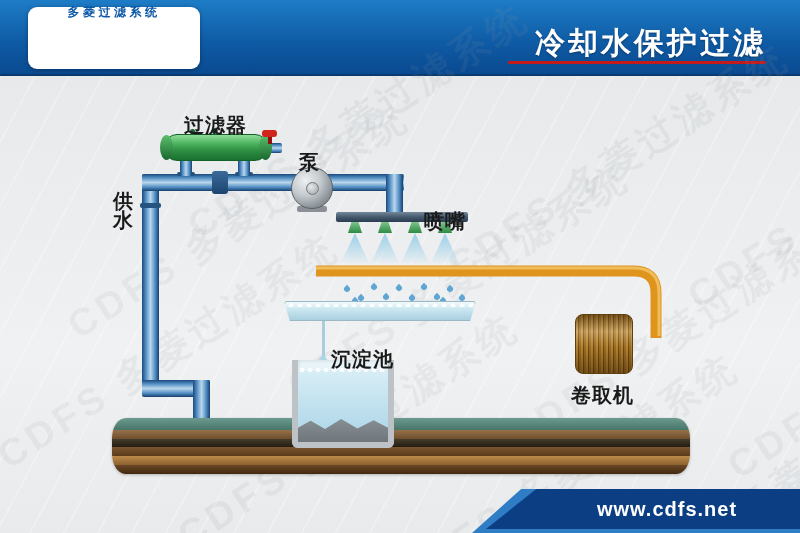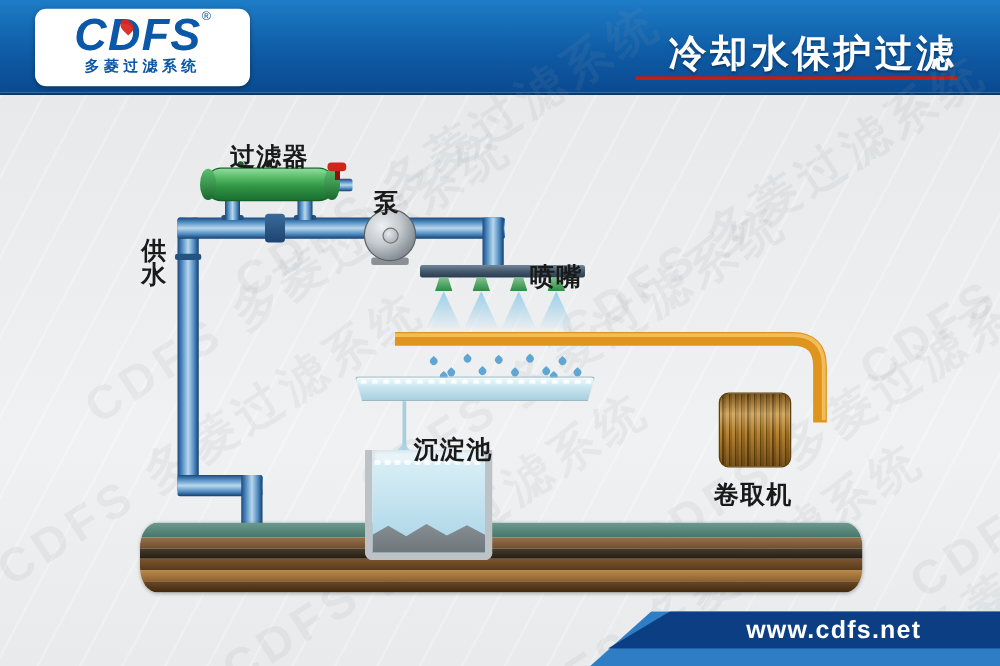--- a/index.html
+++ b/index.html
@@ -91,36 +91,32 @@
               background:linear-gradient(180deg,#8a9197,#6e757b);
               clip-path:polygon(0 100%,0 45%,14% 18%,30% 50%,48% 12%,66% 48%,84% 16%,100% 45%,100% 100%); }
 
   .ground { position:absolute; left:112px; top:342px; width:578px; height:56px;
             border-radius:14px / 20px; overflow:hidden; box-shadow:0 1px 3px rgba(0,0,0,.25); }
   .ground div { width:100%; }
 
   
   .ribbon-light { position:absolute; left:472px; top:489px; width:328px; height:44px; background:#2e7dc5;
                   clip-path:polygon(15% 0,100% 0,100% 100%,0 100%); }
-  .ribbon-dark { position:absolute; left:486px; top:489px; width:314px; height:30px; background:#0c3e84;
+  .ribbon-dark { position:absolute; left:486px; top:489px; width:314px; height:40px; background:#0c3e84;
                  clip-path:polygon(16% 0,100% 0,100% 100%,0 100%);
                  display:flex; align-items:center; justify-content:center; padding-left:48px; }
   .url { color:#fff; font-size:20px; font-weight:bold; letter-spacing:1px; }
 </style>
 </head>
 <body>
 
 <div id="canvas">
 
   <div class="header">
     <div class="logo">
-      <div class="logo-main">
-        <span class="logo-text">CDFS</span><span class="logo-reg">®</span>
-        <span class="logo-drop"></span>
-      </div>
       <div class="logo-sub">多菱过滤系统</div>
     </div>
     <div class="title">冷却水保护过滤</div>
     <div class="title-underline"></div>
   </div>
 
   <div class="main">
     <div class="stripes"></div>
 
     <span class="wm" style="left:-30px;top:250px">CDFS 多菱过滤系统</span>

